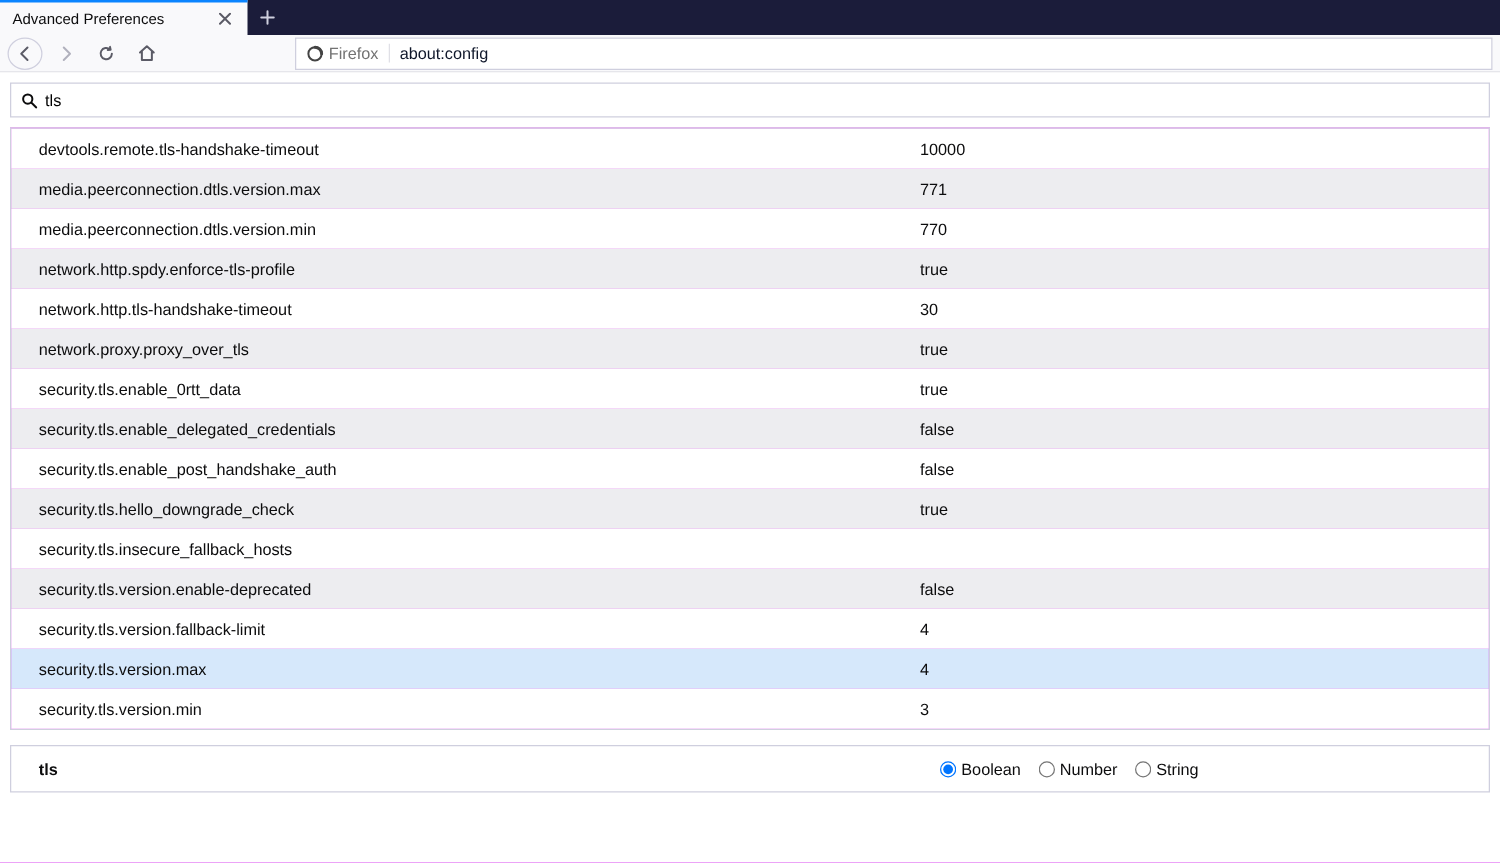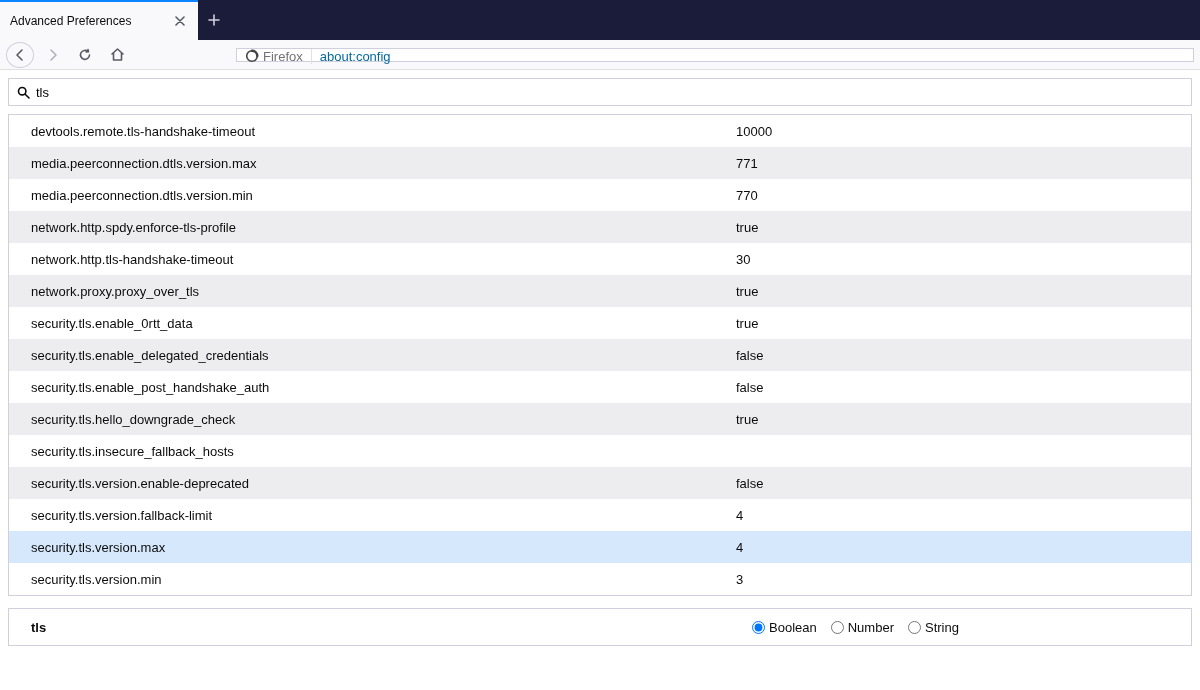--- a/index.html
+++ b/index.html
@@ -8,21 +8,21 @@
     font-size: 13px;
     color: #0c0c0d;
     background: #ffffff;
     width: 1200px;
     height: 690px;
     overflow: hidden;
   }
 
   
   .tabstrip {
-    height: 40px;
+    height: 28px;
     background: #1b1c3a;
     display: flex;
     align-items: stretch;
   }
   .tab {
     background: #f9f9fb;
     width: 198px;
     display: flex;
     align-items: center;
     padding: 0 10px;
@@ -65,38 +65,38 @@
     cursor: pointer;
   }
   .nav-btn.circle {
     border: 1px solid #cfcfde;
     border-radius: 50%;
     width: 28px; height: 26px;
   }
   .nav-btn.disabled { color: #b1b1bd; cursor: default; }
   .urlbar {
     flex: 1;
-    height: 14px;
+    height: 26px;
     margin-left: 100px;
     border: 1px solid #cfcfde;
     background: #ffffff;
     display: flex;
-    align-items: flex-start;
+    align-items: center;
     padding: 0 8px;
     gap: 8px;
     font-size: 13px;
     color: #5b5b66;
   }
   .urlbar .identity {
     display: flex; align-items: center; gap: 4px;
     color: #737373;
     border-right: 1px solid #e0e0e6;
     padding-right: 8px;
   }
-  .urlbar .url { color: #0369a1; }
+  .urlbar .url { color: #0f172a; }
 
   
   .searchbar-wrap {
     padding: 8px 8px 8px 8px;
     background: #ffffff;
   }
   .searchbar {
     height: 28px;
     border: 1px solid #cfcfde;
     display: flex;

